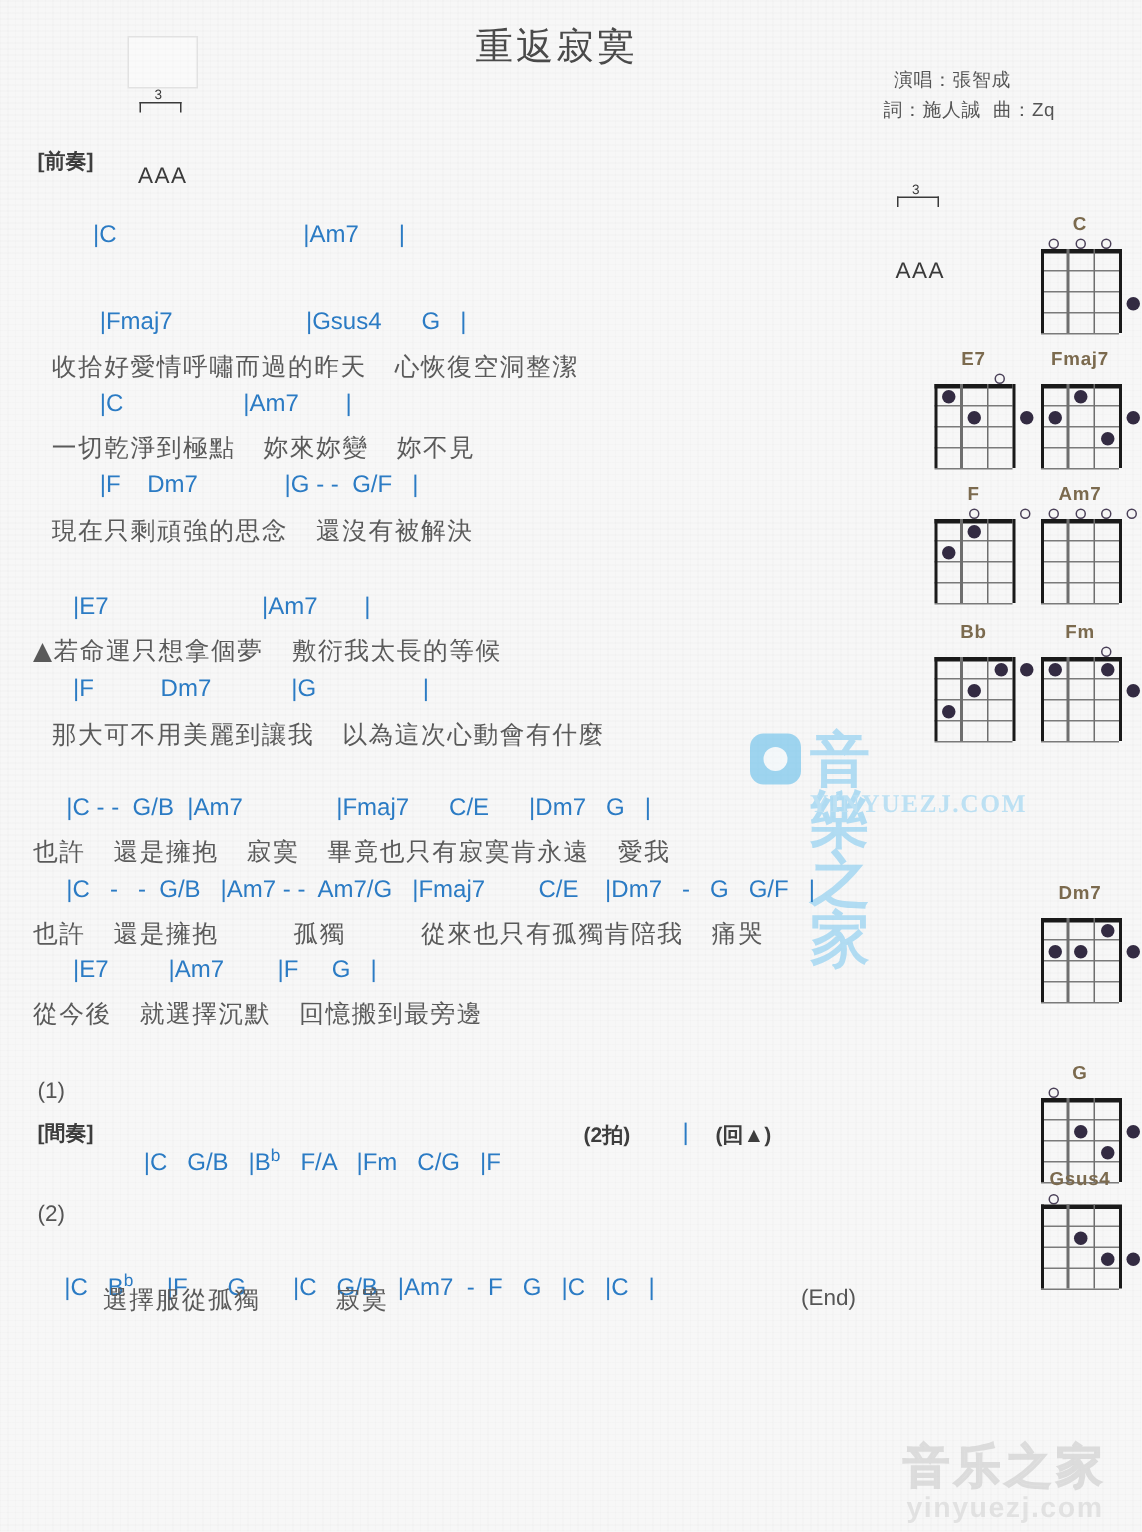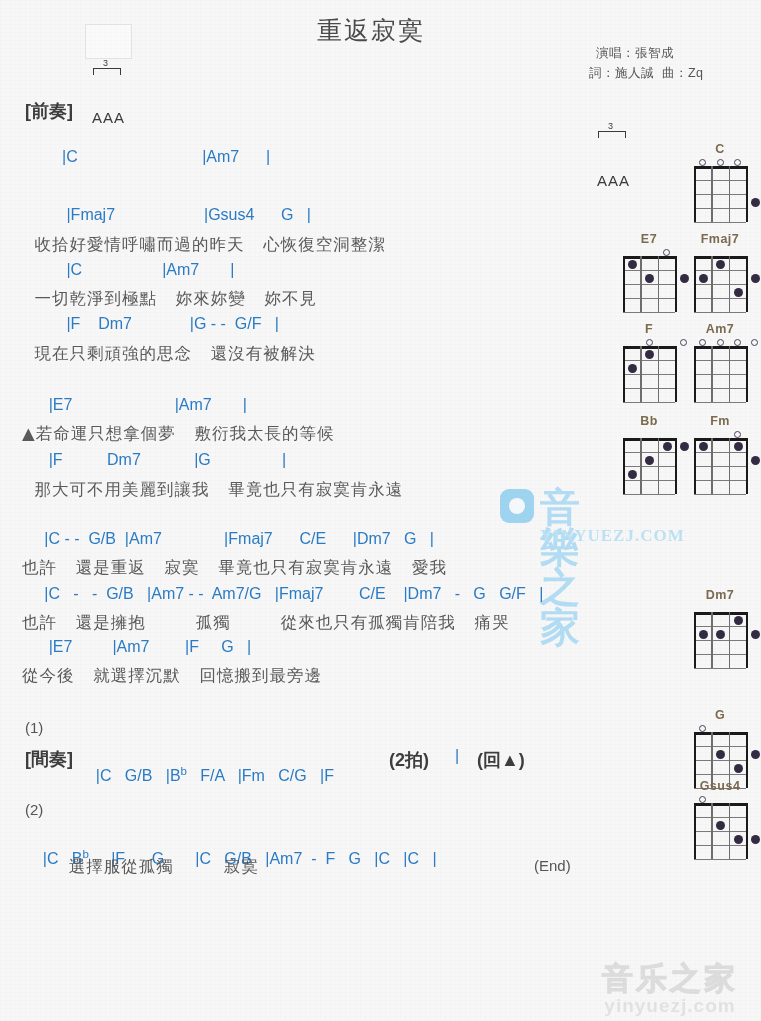--- a/index.html
+++ b/index.html
@@ -28,21 +28,21 @@
   }
   .credit{font-size:12.5px;color:#555;letter-spacing:.5px;}
   .chordline{
     font-size:16px;color:#2b7bc4;letter-spacing:0px;
     font-family:"Liberation Sans",sans-serif;
   }
   .lyricline{
     font-size:16.5px;color:#5a5a5a;letter-spacing:1px;
     font-family:"DejaVu Sans",sans-serif;
   }
-  .sect{font-size:18px;color:#3a3a3a;font-weight:600;}
+  .sect{font-size:14px;color:#3a3a3a;font-weight:600;}
   .marker{font-size:15px;color:#555;}
   .dark{color:#3d3d3d;}
 
   
   .strum{width:45px;height:33px;}
   .strum .trip{position:relative;height:13px;}
   .strum .tripbar{
     position:absolute;left:7px;top:7px;width:26px;height:6px;
     border-top:1.4px solid #3a3a3a;border-left:1.4px solid #3a3a3a;border-right:1.4px solid #3a3a3a;
   }
@@ -149,24 +149,24 @@
   <div class="abs chordline" style="left:22px;top:261px;">          |C                  |Am7       |</div>
   <div class="abs lyricline" style="left:22px;top:288px;">  一切乾淨到極點   妳來妳變   妳不見</div>
 
   <div class="abs chordline" style="left:22px;top:315px;">          |F    Dm7             |G - -  G/F   |</div>
   <div class="abs lyricline" style="left:22px;top:343px;">  現在只剩頑強的思念   還沒有被解決</div>
 
   <div class="abs chordline" style="left:22px;top:396px;">      |E7                       |Am7       |</div>
   <div class="abs lyricline" style="left:22px;top:423px;">▲若命運只想拿個夢   敷衍我太長的等候</div>
 
   <div class="abs chordline" style="left:22px;top:451px;">      |F          Dm7            |G                |</div>
-  <div class="abs lyricline" style="left:22px;top:479px;">  那大可不用美麗到讓我   畢竟也只有寂寞肯永遠</div>
+  <div class="abs lyricline" style="left:22px;top:479px;">  那大可不用美麗到讓我   以為這次心動會有什麼</div>
 
   <div class="abs chordline" style="left:22px;top:530px;">     |C - -  G/B  |Am7              |Fmaj7      C/E      |Dm7   G   |</div>
-  <div class="abs lyricline" style="left:22px;top:557px;">也許   還是重返   寂寞   畢竟也只有寂寞肯永遠   愛我</div>
+  <div class="abs lyricline" style="left:22px;top:557px;">也許   還是擁抱   寂寞   畢竟也只有寂寞肯永遠   愛我</div>
 
   <div class="abs chordline" style="left:22px;top:585px;">     |C   -   -  G/B   |Am7 - -  Am7/G   |Fmaj7        C/E    |Dm7   -   G   G/F   |</div>
   <div class="abs lyricline" style="left:22px;top:612px;">也許   還是擁抱        孤獨        從來也只有孤獨肯陪我   痛哭</div>
 
   <div class="abs chordline" style="left:22px;top:638px;">      |E7         |Am7        |F     G   |</div>
   <div class="abs lyricline" style="left:22px;top:665px;">從今後   就選擇沉默   回憶搬到最旁邊</div>
 
   <div class="abs marker" style="left:25px;top:719px;">(1)</div>
   <div class="abs sect dark" style="left:25px;top:747px;">[間奏]</div>
   <div class="abs chordline" style="left:78px;top:747px;">

